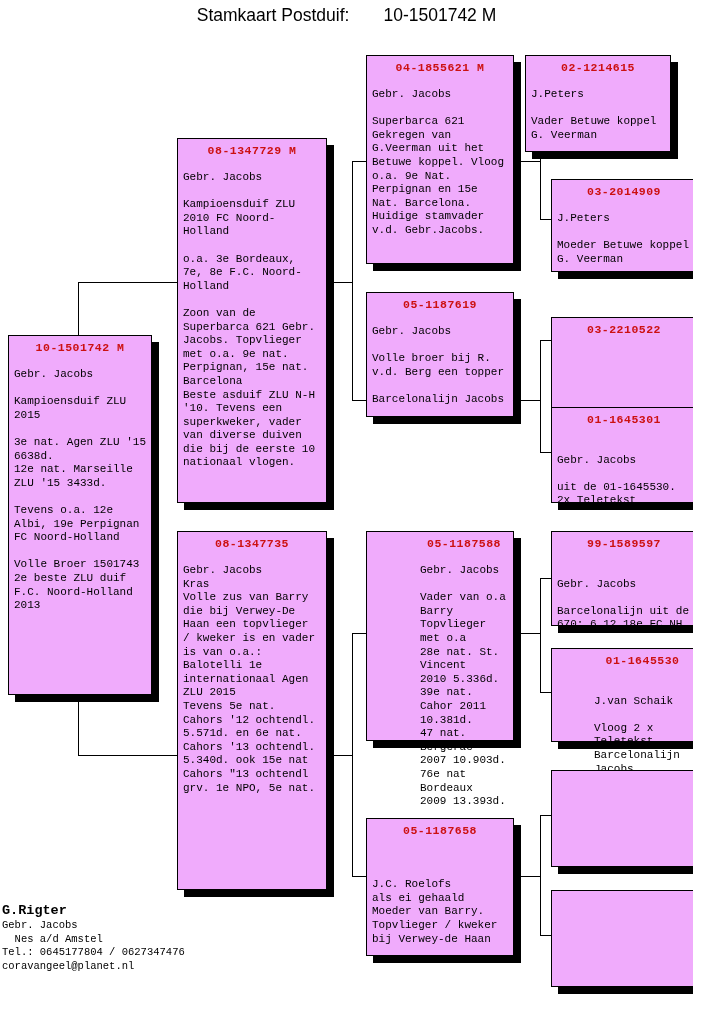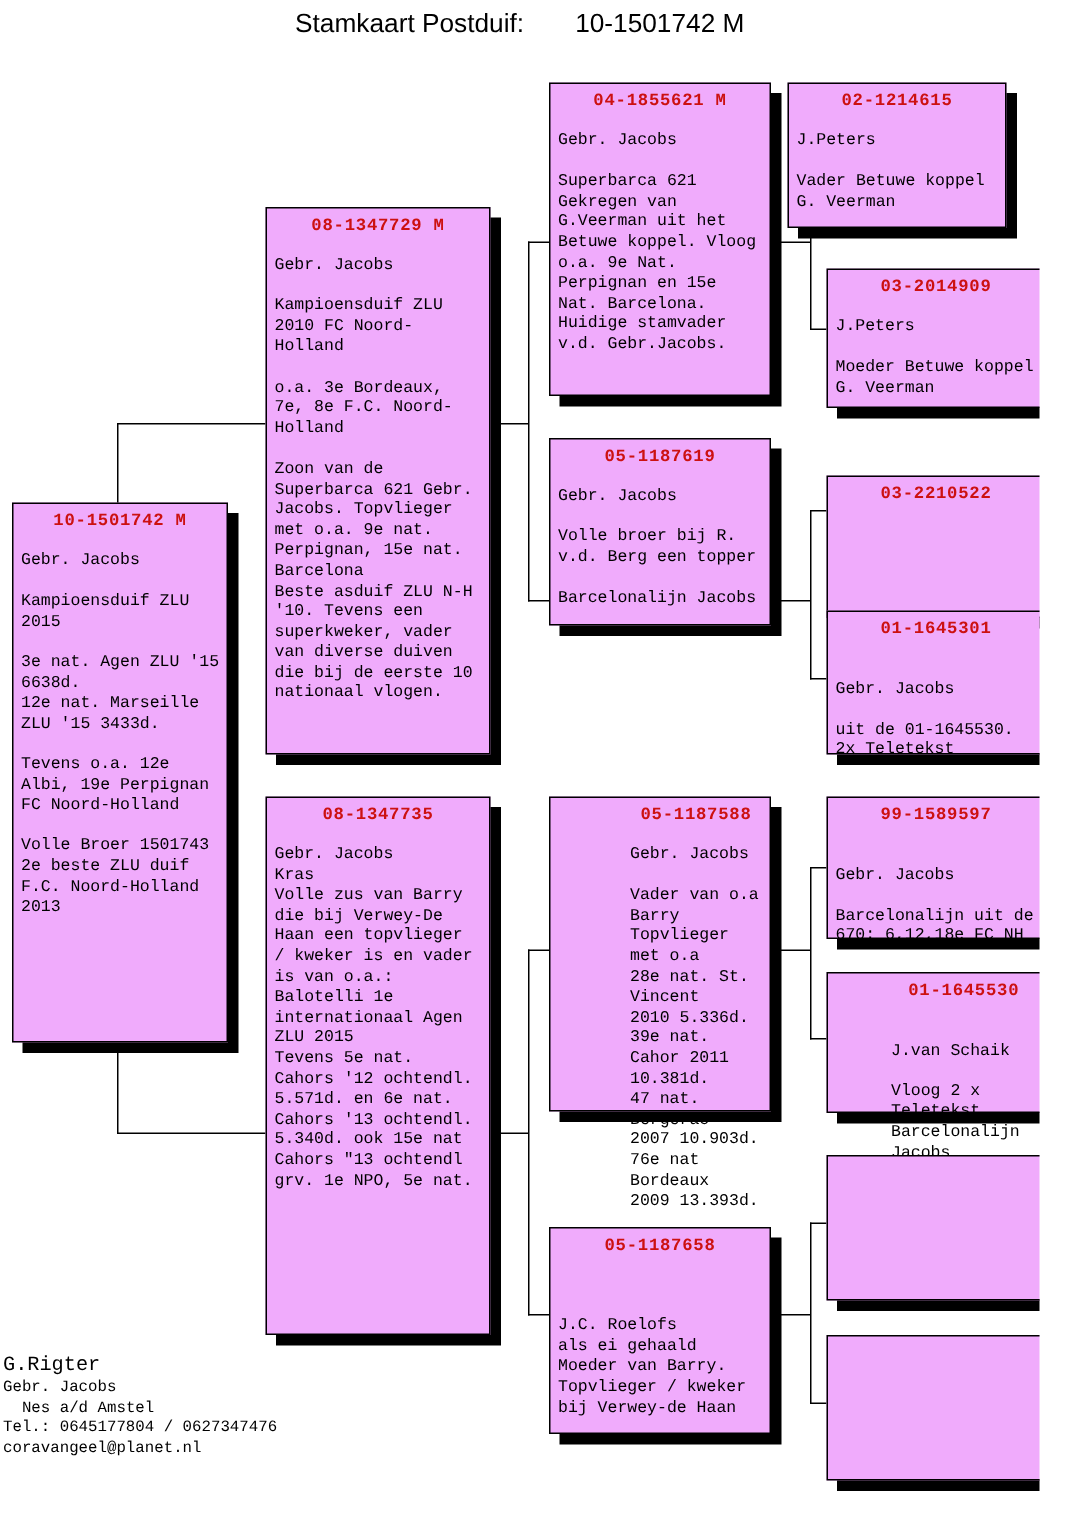--- a/index.html
+++ b/index.html
@@ -64,21 +64,21 @@
   #cF-spine{left:540px;top:578px;height:115px;}
   #cF-top{left:540px;top:578px;width:11px;}
   #cF-bot{left:540px;top:692px;width:11px;}
   
   #cG-child{left:514px;top:876px;width:26px;}
   #cG-spine{left:540px;top:815px;height:121px;}
   #cG-top{left:540px;top:815px;width:11px;}
   #cG-bot{left:540px;top:935px;width:11px;}
   
   .footer{position:absolute;left:2px;top:902px;z-index:3;}
-  .footer-name{font-weight:normal;font-size:13.5px;line-height:17px;}
+  .footer-name{font-weight:bold;font-size:13.5px;line-height:17px;}
   .footer-lines{white-space:pre-wrap;font-size:10.5px;line-height:13.5px;}
   .credit{position:absolute;right:3px;top:1036px;font-size:8.5px;z-index:4;text-decoration:underline;}
 </style>
 </head>
 <body>
 
 <div class="page">
 
   <div class="main-title">
     <span>Stamkaart Postduif:</span>

